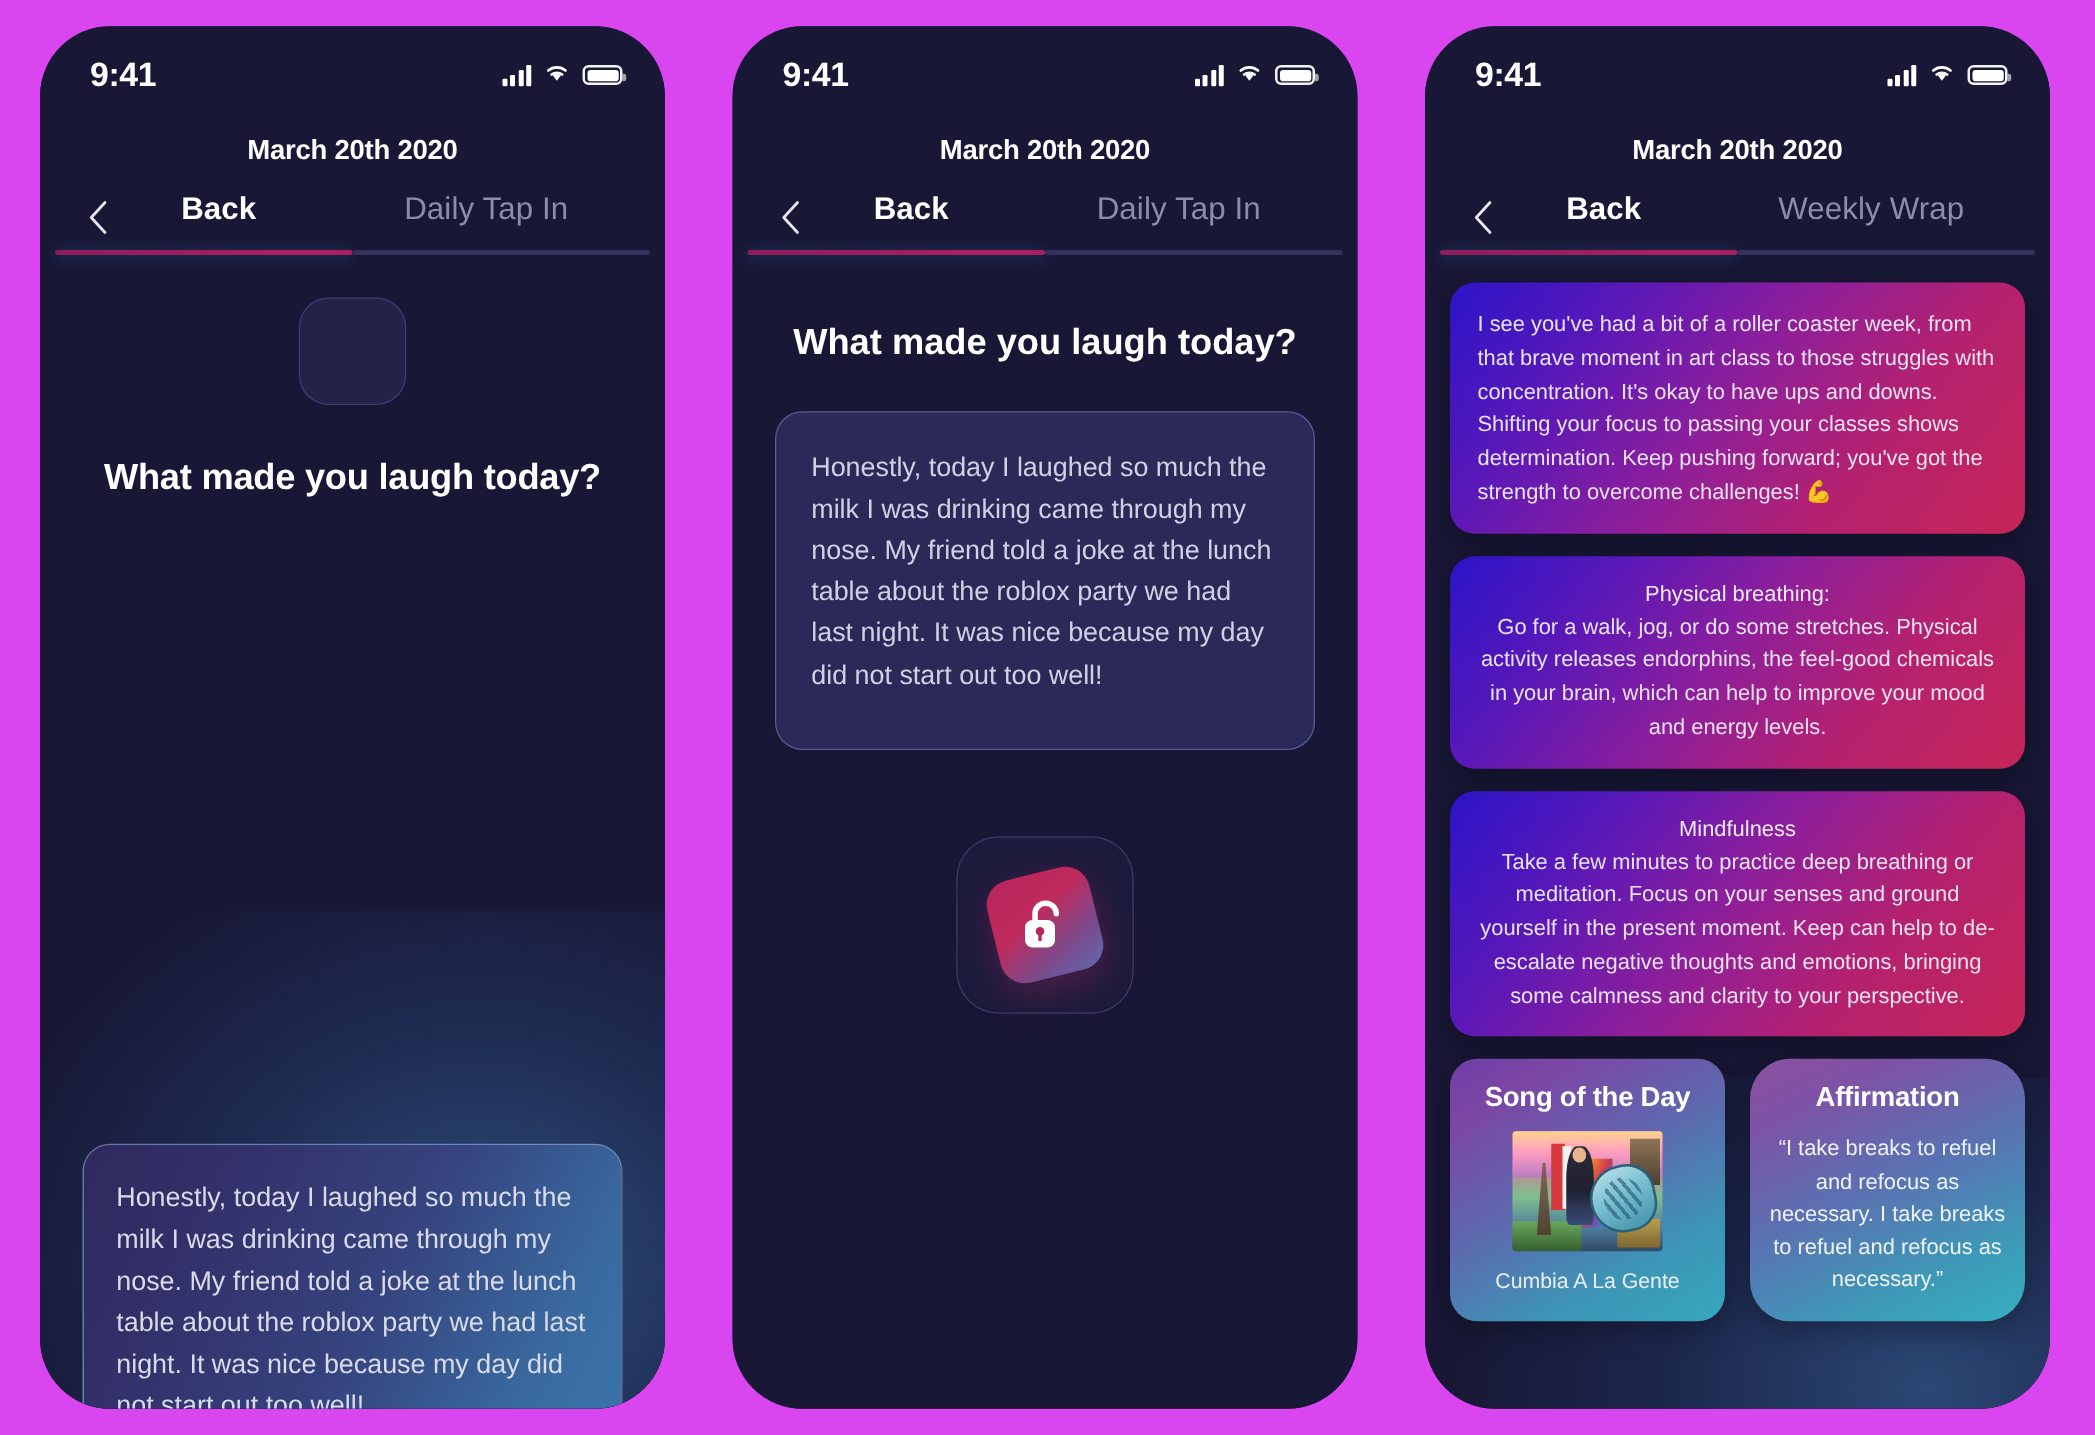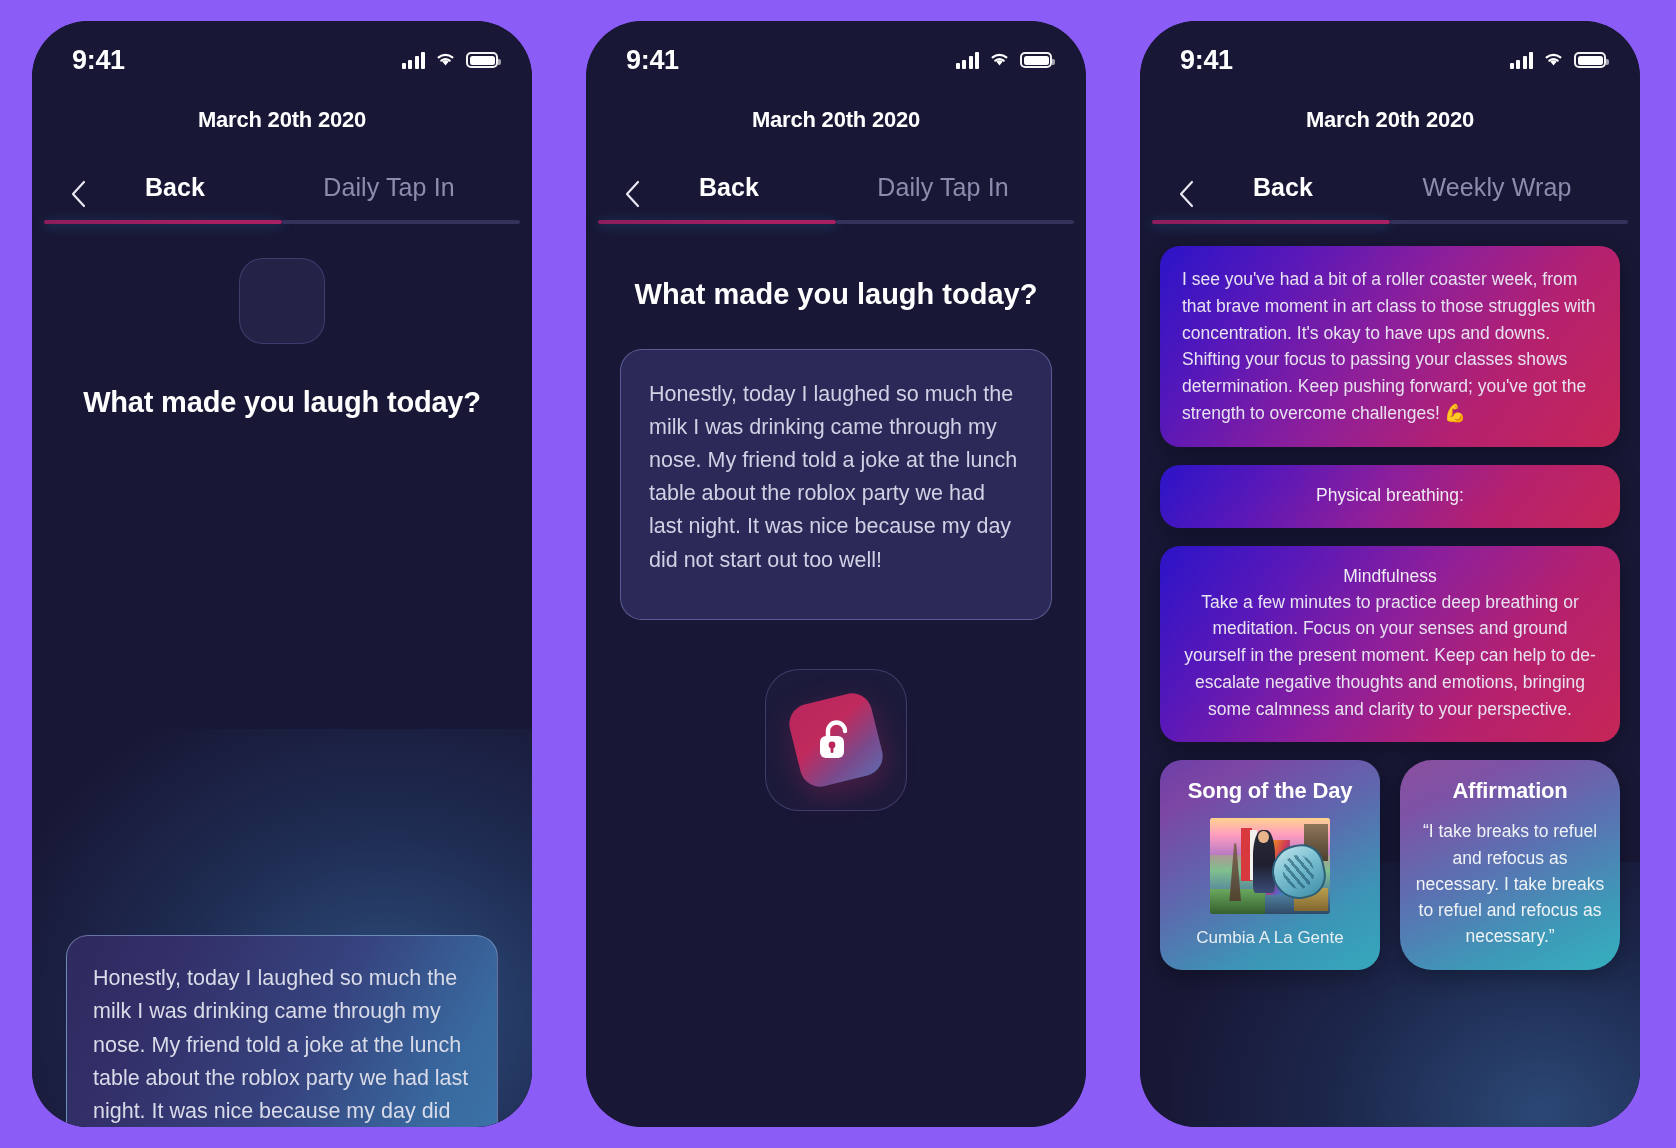--- a/index.html
+++ b/index.html
@@ -5,21 +5,21 @@
   * { box-sizing: border-box; margin: 0; padding: 0; }
   html, body {
     width: 1676px; height: 1148px;
     background: #000000;
     font-family: "Liberation Sans", sans-serif;
     overflow: hidden;
   }
   .stage {
     position: relative;
     width: 1676px; height: 1148px;
-    background: #8b5cf6;
+    background: #d946ef;
     display: flex;
     align-items: center;
     justify-content: space-between;
     padding: 0 14px;
   }
 
   
   .phone {
     position: relative;
     width: 500px;
@@ -97,21 +97,21 @@
     color: #ffffff;
     font-size: 22px;
     font-weight: 700;
     letter-spacing: -0.2px;
     margin-top: 22px;
   }
   .tabs-row {
     position: relative;
     display: flex;
     align-items: center;
-    margin-top: 40px;
+    margin-top: 20px;
     padding: 0 36px 0 36px;
   }
   .back-chevron {
     position: absolute;
     left: 36px;
     top: 50%;
     transform: translateY(-50%);
     width: 22px; height: 22px;
     cursor: pointer;
   }
@@ -456,20 +456,21 @@
       </div>
 
       <div class="s3-scroll">
 
         <div class="card grad-pink">
           <div class="card-body">I see you've had a bit of a roller coaster week, from that brave moment in art class to those struggles with concentration. It's okay to have ups and downs. Shifting your focus to passing your classes shows determination. Keep pushing forward; you've got the strength to overcome challenges! 💪</div>
         </div>
 
         <div class="card grad-pink centered">
           <div class="card-title">Physical breathing:</div>
+          <div class="card-body">Go for a walk, jog, or do some stretches. Physical activity releases endorphins, the feel-good chemicals in your brain, which can help to improve your mood and energy levels.</div>
         </div>
 
         <div class="card grad-pink centered">
           <div class="card-title">Mindfulness</div>
           <div class="card-body">Take a few minutes to practice deep breathing or meditation. Focus on your senses and ground yourself in the present moment. Keep can help to de-escalate negative thoughts and emotions, bringing some calmness and clarity to your perspective.</div>
         </div>
 
         <div class="dual-row">
 
           <div class="mini-card">

